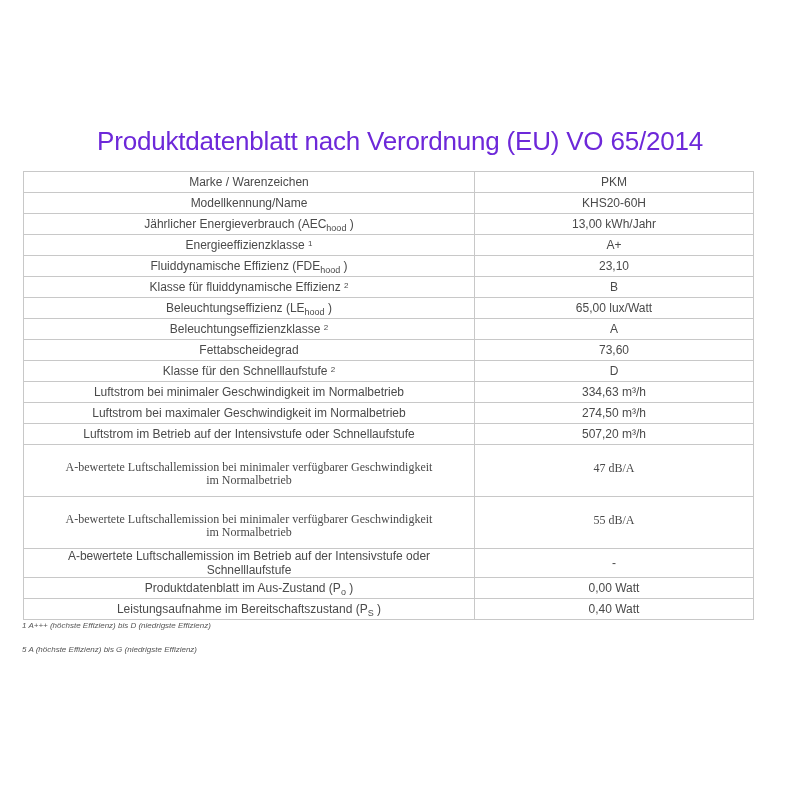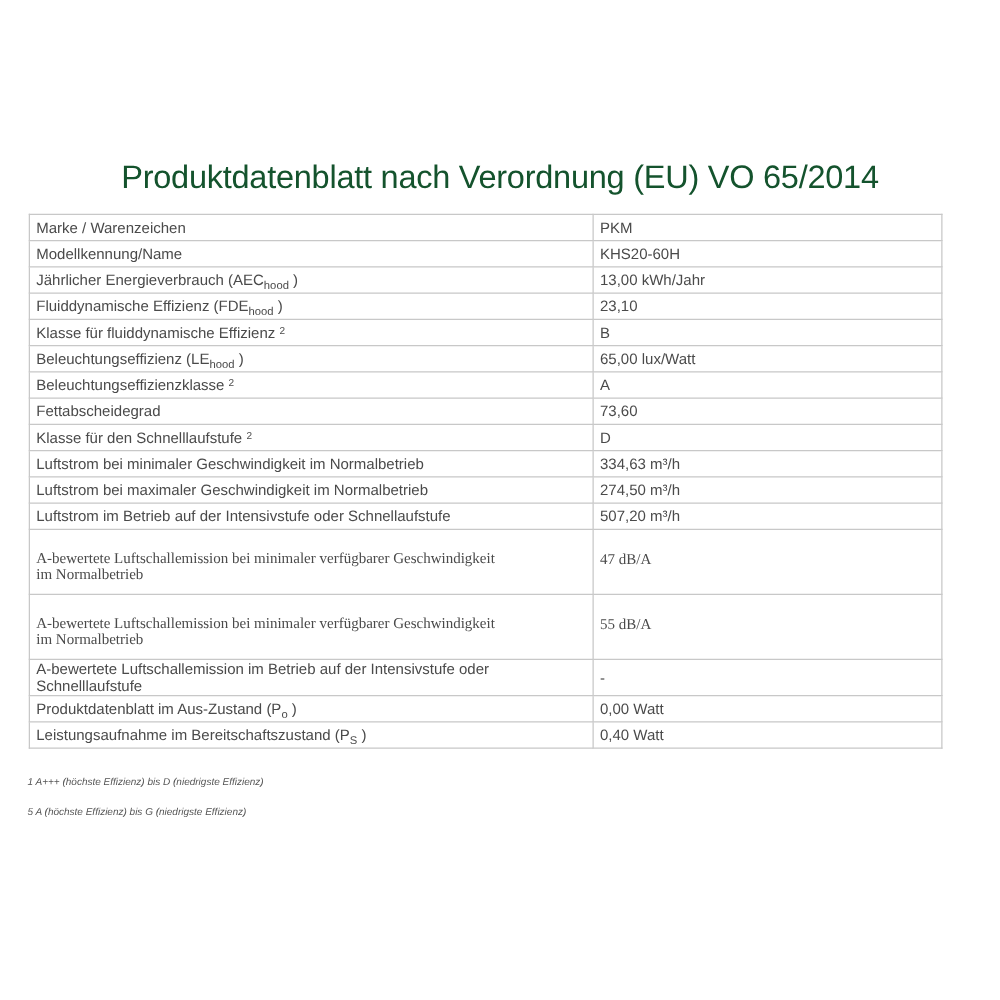--- a/index.html
+++ b/index.html
@@ -1,23 +1,23 @@
 <!DOCTYPE html>
 <html><head>
   <meta charset="utf-8">
   <style>
     html, body { margin: 0; padding: 0; background: #ffffff; }
     body { width: 800px; height: 800px; position: relative; overflow: hidden;
            font-family: "Liberation Sans", sans-serif; color: #444; }
     .title { position: absolute; left: 0; top: 126px; width: 760px; text-align: center;
-             font-size: 26px; color: #14532d; letter-spacing: -0.2px; padding-left: 20px; }
+             font-size: 26px; color: #6d28d9; letter-spacing: -0.2px; padding-left: 20px; }
     table.sheet { position: absolute; left: 23px; top: 171px; width: 731px;
                   border-collapse: collapse; font-size: 12px; }
     table.sheet td { border: 1px solid #c8c8c8; padding: 0 5px; height: 20px;
-                     vertical-align: middle; color: #4a4a4a; line-height: 14px; }
+                     vertical-align: middle; color: #4a4a4a; line-height: 14px; text-align: center; }
     table.sheet td.label { width: 440px; }
     table.sheet td.value { width: 268px; }
     table.sheet tr.tall td { height: 35px; vertical-align: top; padding-top: 16px; font-family: Liberation Serif, serif; }
     table.sheet tr.tall td.label { line-height: 13px; }
     sub { font-size: 9px; vertical-align: -3px; line-height: 0; }
     sup { font-size: 8px; vertical-align: 3px; line-height: 0; }
     .footnote { position: absolute; left: 22px; font-size: 8px; color: #555; font-style: italic; }
     .fn1 { top: 621px; }
     .fn2 { top: 645px; }
   </style>
@@ -32,20 +32,24 @@
       <td class="label"><span>Marke / Warenzeichen</span></td>
       <td class="value">PKM</td>
     </tr>
     <tr>
       <td class="label"><span>Modellkennung/Name</span></td>
       <td class="value">KHS20-60H</td>
     </tr>
     <tr>
       <td class="label"><span>Jährlicher Energieverbrauch (AEC</span><sub>hood</sub><span> )</span></td>
       <td class="value">13,00 kWh/Jahr</td>
+    </tr>
+    <tr>
+      <td class="label"><span>Energieeffizienzklasse</span> <sup>1</sup></td>
+      <td class="value">A+</td>
     </tr>
     <tr>
       <td class="label"><span>Fluiddynamische Effizienz (FDE</span><sub>hood</sub><span> )</span></td>
       <td class="value">23,10</td>
     </tr>
     <tr>
       <td class="label"><span>Klasse für fluiddynamische Effizienz</span> <sup>2</sup></td>
       <td class="value">B</td>
     </tr>
     <tr>

